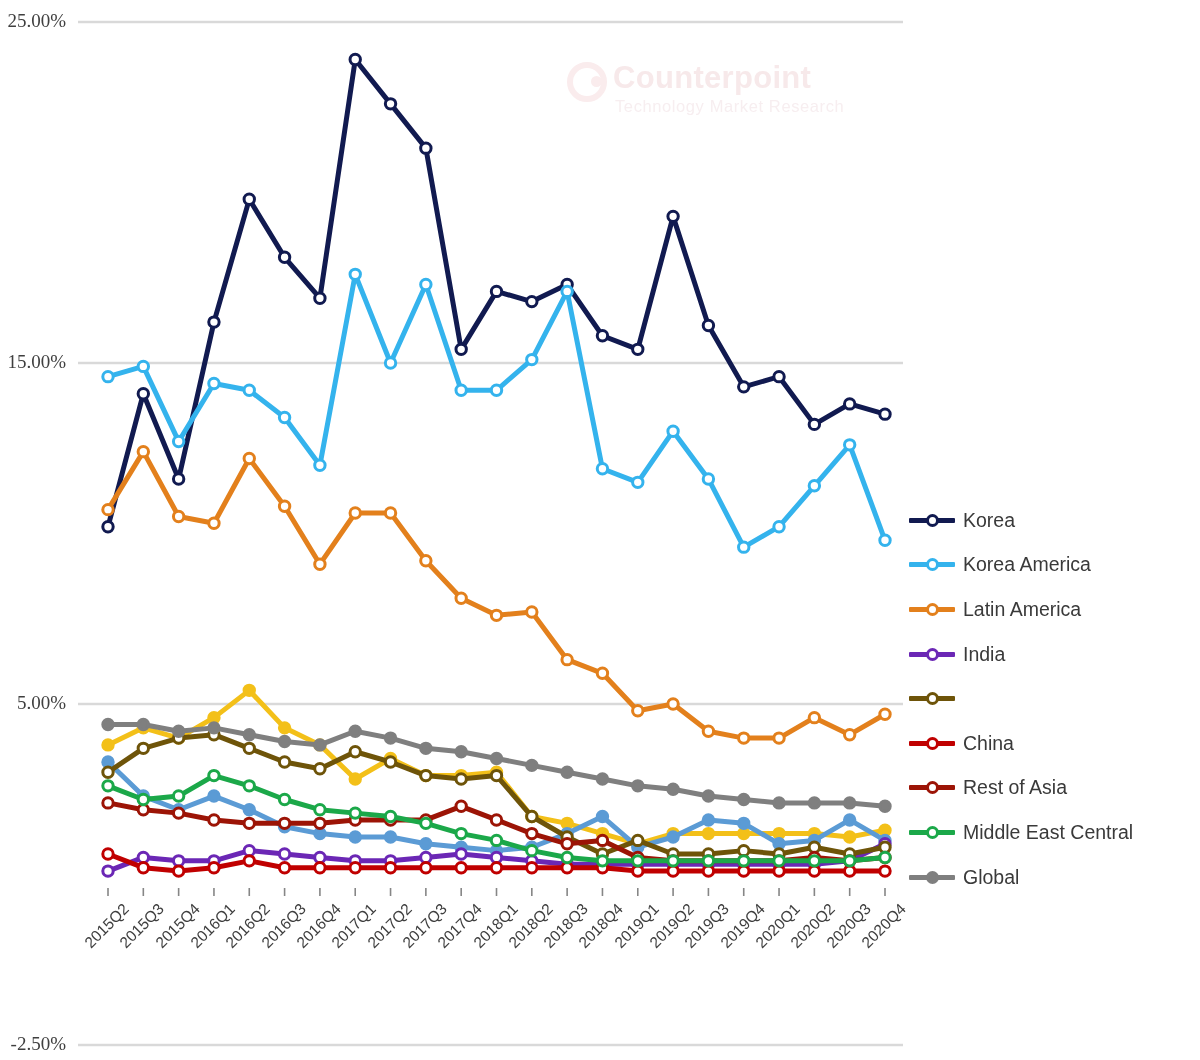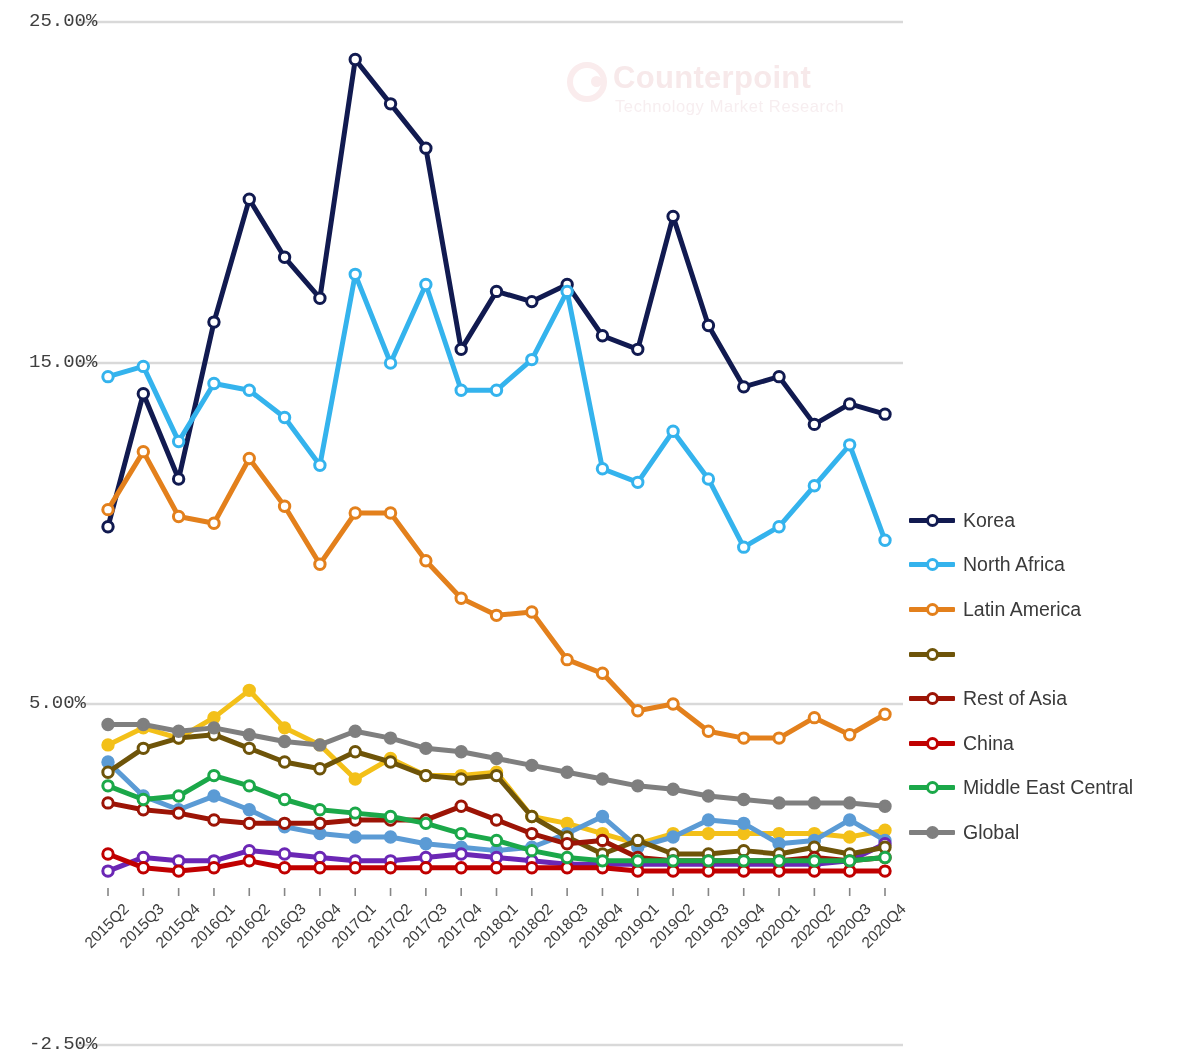--- a/index.html
+++ b/index.html
@@ -21,22 +21,21 @@
     left: 0; top: 0;
     width: 1200px; height: 1060px;
   }
   .ytick-label {
     position: absolute;
     font-size: 19px;
     color: #3f3f3f;
     letter-spacing: 0px;
     white-space: nowrap;
     text-align: right;
-    font-family: Liberation Mono, monospace;
-    padding-left: 29px;
+    font-family: Liberation Serif, serif;
   }
   .xtick-label {
     position: absolute;
     font-size: 15.5px;
     color: #3f3f3f;
     white-space: nowrap;
     transform-origin: right top;
     transform: rotate(-45deg);
     text-align: right;
     font-family: "Liberation Sans", sans-serif;
@@ -498,50 +497,57 @@
           <span class="lg-line" style="background: rgb(17, 26, 80);"></span>
           <span class="lg-dot" style="border-color: rgb(17, 26, 80);"></span>
         </span>
         <span class="legend-label">Korea</span>
       </div>
       <div class="legend-item">
         <span class="legend-swatch" style="color: rgb(52, 179, 237);">
           <span class="lg-line" style="background: rgb(52, 179, 237);"></span>
           <span class="lg-dot" style="border-color: rgb(52, 179, 237);"></span>
         </span>
-        <span class="legend-label">North Africa</span>
+        <span class="legend-label">Korea America</span>
       </div>
       <div class="legend-item">
         <span class="legend-swatch" style="color: rgb(227, 128, 28);">
           <span class="lg-line" style="background: rgb(227, 128, 28);"></span>
           <span class="lg-dot" style="border-color: rgb(227, 128, 28);"></span>
         </span>
         <span class="legend-label">Latin America</span>
       </div>
       <div class="legend-item">
+        <span class="legend-swatch" style="color: rgb(107, 39, 181);">
+          <span class="lg-line" style="background: rgb(107, 39, 181);"></span>
+          <span class="lg-dot" style="border-color: rgb(107, 39, 181);"></span>
+        </span>
+        <span class="legend-label">India</span>
+      </div>
+      <div class="legend-item">
         <span class="legend-swatch" style="color: rgb(110, 84, 9);">
           <span class="lg-line" style="background: rgb(110, 84, 9);"></span>
           <span class="lg-dot" style="border-color: rgb(110, 84, 9);"></span>
         </span>
       </div>
       <div class="legend-item">
+        <span class="legend-swatch" style="color: rgb(192, 0, 0);">
+          <span class="lg-line" style="background: rgb(192, 0, 0);"></span>
+          <span class="lg-dot" style="border-color: rgb(192, 0, 0);"></span>
+        </span>
+        <span class="legend-label">China</span>
+      </div>
+      <div class="legend-item">
         <span class="legend-swatch" style="color: rgb(156, 20, 6);">
           <span class="lg-line" style="background: rgb(156, 20, 6);"></span>
           <span class="lg-dot" style="border-color: rgb(156, 20, 6);"></span>
         </span>
         <span class="legend-label">Rest of Asia</span>
       </div>
       <div class="legend-item">
-        <span class="legend-swatch" style="color: rgb(192, 0, 0);">
-          <span class="lg-line" style="background: rgb(192, 0, 0);"></span>
-          <span class="lg-dot" style="border-color: rgb(192, 0, 0);"></span>
-        </span>
-        <span class="legend-label">China</span>
-      </div>
-      <div class="legend-item">
         <span class="legend-swatch" style="color: rgb(27, 168, 73);">
           <span class="lg-line" style="background: rgb(27, 168, 73);"></span>
           <span class="lg-dot" style="border-color: rgb(27, 168, 73);"></span>
         </span>
         <span class="legend-label">Middle East Central</span>
       </div>
       <div class="legend-item">
         <span class="legend-swatch" style="color: rgb(127, 127, 127);">
           <span class="lg-line" style="background: rgb(127, 127, 127);"></span>
           <span class="lg-dot filled" style="border-color: rgb(127, 127, 127);"></span>

